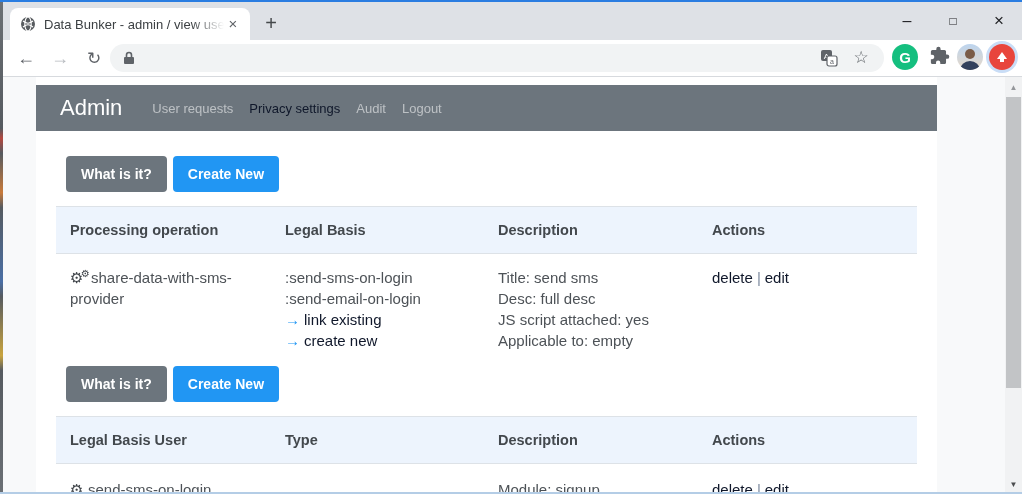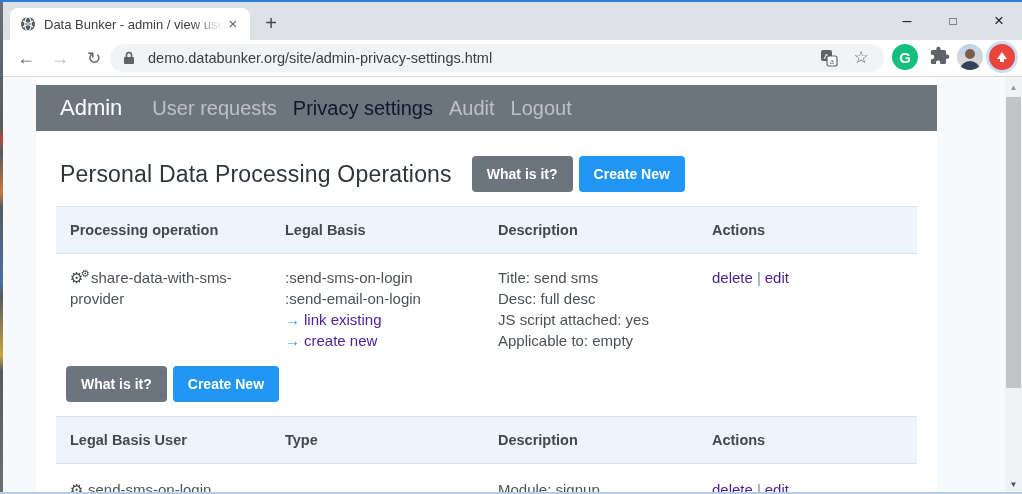--- a/index.html
+++ b/index.html
@@ -48,37 +48,37 @@
   .red-ext .up-arrow{width:0;height:0;border-left:5px solid transparent;border-right:5px solid transparent;border-bottom:7px solid #fff;position:relative;top:-2px;}
   .red-ext .up-stem{position:absolute;width:4px;height:7px;background:#fff;top:11px;left:11px;}
   
   .content{position:absolute;top:77px;left:0;right:0;bottom:0;background:#f8f9fa;}
   .left-sliver{position:absolute;left:0;top:-77px;bottom:0;width:3px;z-index:40;
     background:linear-gradient(180deg,#6b7075 0%,#565b60 26%,#b5483f 28%,#565b60 31%,#c87a3a 39%,#565b60 42%,#4a6fa5 57%,#565b60 60%,#c9a43e 72%,#565b60 75%,#6b7075 100%);}
   .page-container{position:absolute;left:36px;width:901px;top:0;bottom:0;background:#fff;overflow:hidden;padding-top:8px;box-sizing:border-box;}
   
   .app-navbar{height:46px;background:#6c757d;display:flex;align-items:center;padding:0 24px;}
   .brand{color:#fff;font-size:22px;font-weight:500;margin-right:22px;}
-  .nav-item{color:rgba(255,255,255,0.55);font-size:20px;margin:0 8px;cursor:pointer;}
+  .nav-item{color:rgba(255,255,255,0.55);font-size:13px;margin:0 8px;cursor:pointer;}
   .nav-item.active{color:#0f172a;font-weight:500;}
   
   .head-row{display:flex;align-items:center;margin:25px 24px 14px 24px;}
   .head-row.second{margin-top:2px;}
   .page-heading{font-size:23px;font-weight:500;color:#30353a;margin:0 14px 0 0;letter-spacing:.2px;}
   .btn{border:none;border-radius:4px;font-size:14px;font-weight:600;color:#fff;padding:10px 15px;margin-left:6px;cursor:pointer;font-family:inherit;}
   .btn-gray{background:#6c757d;}
   .btn-blue{background:#2196f3;}
   table{border-collapse:collapse;table-layout:fixed;width:861px;margin:0 20px;}
   col.c1{width:215px;}col.c2{width:213px;}col.c3{width:214px;}col.c4{width:219px;}
   thead tr{background:#edf4fd;border-top:1px solid #dde2e7;border-bottom:1px solid #dde2e7;}
   th{height:46px;text-align:left;padding:0 14px;font-size:14.5px;font-weight:600;color:#43484d;}
   td{padding:13px 14px;vertical-align:top;font-size:15px;color:#4d5257;line-height:21px;}
   td.tight{padding-top:15px;padding-bottom:0;}
   .cell-line{display:block;}
-  a.blue-link{color:#4c1d95;text-decoration:none;cursor:pointer;}
+  a.blue-link{color:#0f172a;text-decoration:none;cursor:pointer;}
   .pipe{color:#7e8ba0;margin:0 4px;}
   .arrow-glyph{color:#2196f3;font-weight:bold;margin-right:4px;}
   .icon-cogs{position:relative;display:inline-block;width:21px;color:#3f4449;}
   .icon-cogs .g1{font-size:15px;}
   .icon-cogs .g2{position:absolute;font-size:10px;left:11px;top:-4px;}
   .icon-cog{display:inline-block;width:18px;color:#3f4449;font-size:15px;}
   
   .scrollbar{position:absolute;right:0;top:0;bottom:0;width:17px;background:#f1f2f3;z-index:45;}
   .scroll-btn{position:absolute;left:0;width:17px;height:16px;display:flex;align-items:center;justify-content:center;font-size:8px;}
   .scroll-btn.up{top:2px;color:#94969a;}
@@ -111,21 +111,20 @@
 
 <div class="toolbar">
   <div class="nav-glyph back">←</div>
   <div class="nav-glyph fwd">→</div>
   <div class="nav-glyph reload">↻</div>
   <div class="omnibox">
     <svg class="lock-icon" width="12" height="14" viewBox="0 0 12 14">
       <rect x="1" y="6" width="10" height="7" rx="1" fill="#5f6368"></rect>
       <path d="M3.5 6 V4 a2.5 2.5 0 0 1 5 0 V6" stroke="#5f6368" stroke-width="1.6" fill="none"></path>
     </svg>
-    <span class="url-text">demo.databunker.org/site/admin-privacy-settings.html</span>
     <svg class="omni-icon translate" viewBox="0 0 18 18">
       <rect x="1" y="1" width="11" height="11" rx="2" fill="#5f6368"></rect>
       <text x="6.5" y="9.6" font-size="8" fill="#fff" text-anchor="middle" font-family="sans-serif">A</text>
       <rect x="7" y="7" width="10" height="10" rx="2" fill="#fff" stroke="#5f6368" stroke-width="1.2"></rect>
       <text x="12" y="15" font-size="7" fill="#5f6368" text-anchor="middle" font-family="sans-serif">a</text>
     </svg>
     <span class="omni-icon star">☆</span>
   </div>
   <div class="ext-icon grammarly">G</div>
   <svg class="ext-icon puzzle" viewBox="0 0 24 24" width="26" height="26">
@@ -150,21 +149,20 @@
 
     <div class="app-navbar">
       <span class="brand">Admin</span>
       <span class="nav-item">User requests</span>
       <span class="nav-item active">Privacy settings</span>
       <span class="nav-item">Audit</span>
       <span class="nav-item">Logout</span>
     </div>
 
     <div class="head-row">
-      <h2 class="page-heading">Personal Data Processing Operations</h2>
       <button class="btn btn-gray">What is it?</button>
       <button class="btn btn-blue">Create New</button>
     </div>
 
     <table>
       <colgroup>
           <col class="c1">
           <col class="c2">
           <col class="c3">
           <col class="c4">

